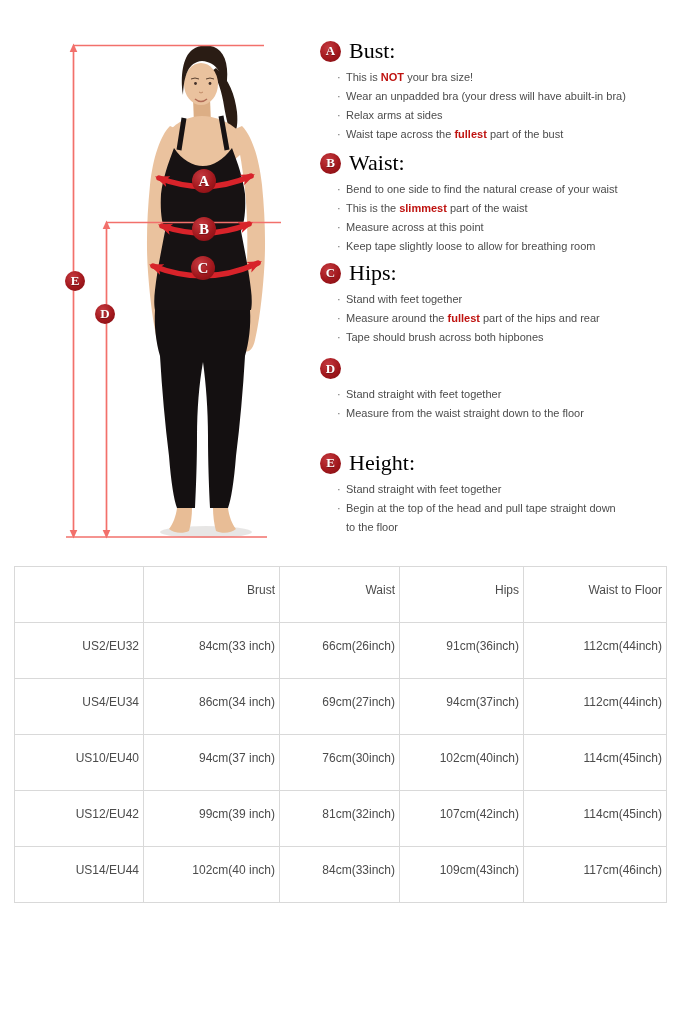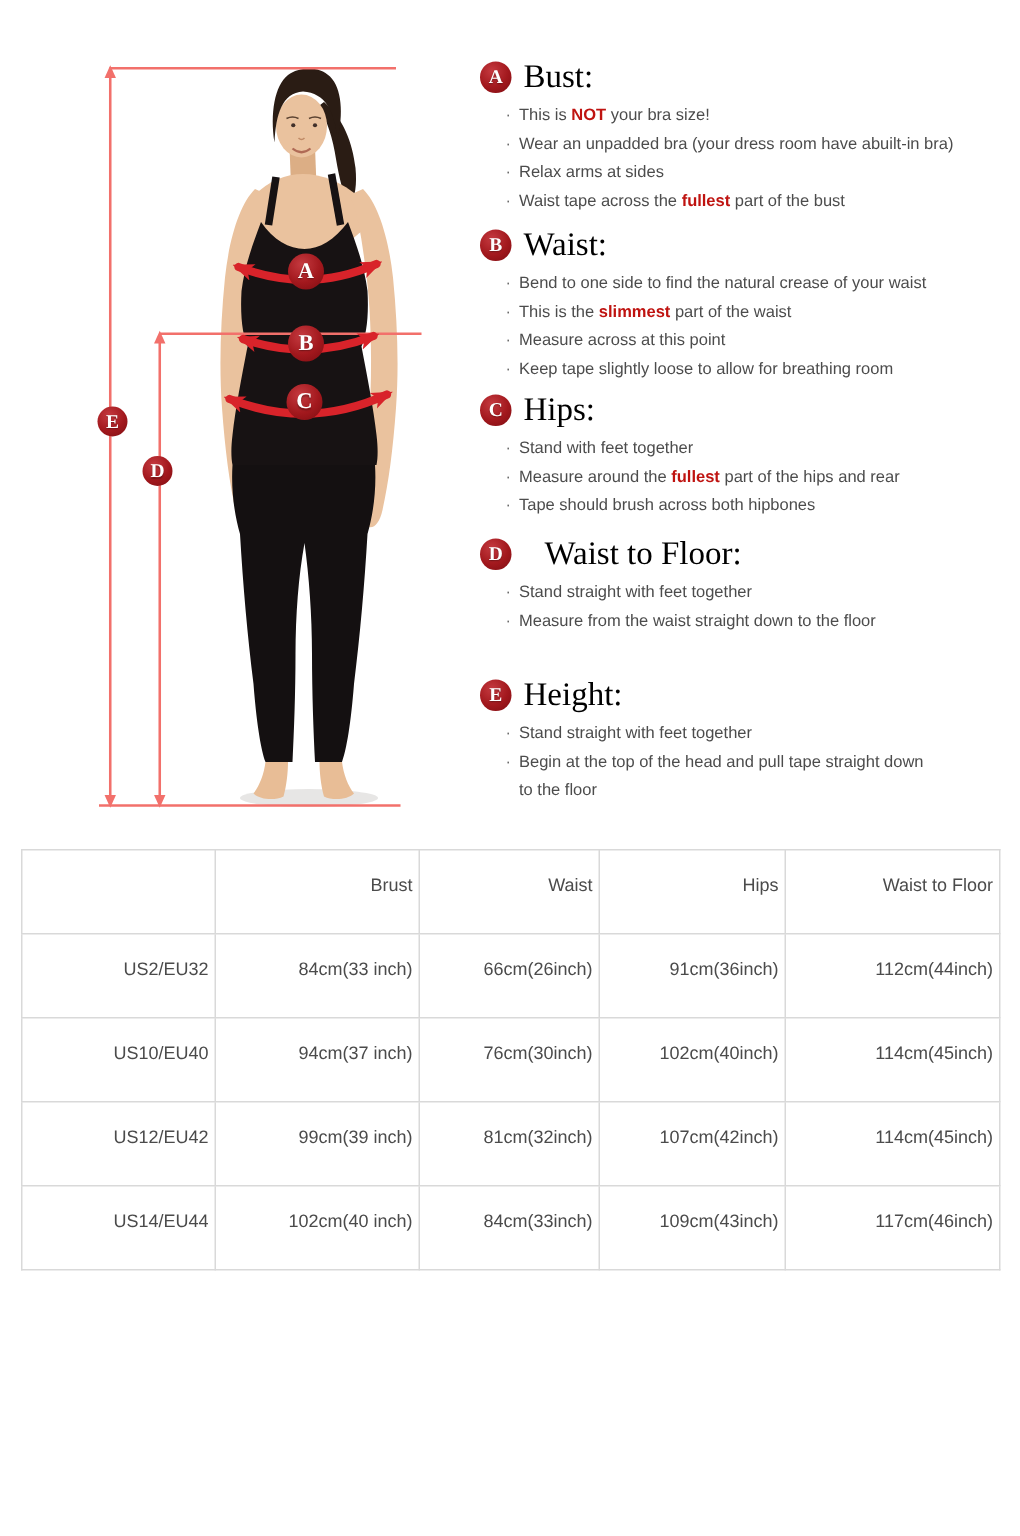--- a/index.html
+++ b/index.html
@@ -139,21 +139,21 @@
         <span class="sec-badge">A</span>
         <span class="sec-title">Bust:</span>
       </div>
       <div class="bullets">
         <div class="bullet">
             <span class="dot">·</span>
             <span class="btext"><span>This is </span><span class="hl">NOT</span><span> your bra size!</span></span>
           </div>
         <div class="bullet">
             <span class="dot">·</span>
-            <span class="btext"><span>Wear an unpadded bra (your dress room have abuilt-in bra)</span></span>
+            <span class="btext"><span>Wear an unpadded bra (your dress will have abuilt-in bra)</span></span>
           </div>
         <div class="bullet">
             <span class="dot">·</span>
             <span class="btext"><span>Relax arms at sides</span></span>
           </div>
         <div class="bullet">
             <span class="dot">·</span>
             <span class="btext"><span>Waist tape across the </span><span class="hl">fullest</span><span> part of the bust</span></span>
           </div>
       </div>
@@ -201,21 +201,20 @@
         <div class="bullet">
             <span class="dot">·</span>
             <span class="btext"><span>Tape should brush across both hipbones</span></span>
           </div>
       </div>
     </div>
 
     <div class="section" id="sec-d">
       <div class="sec-head">
         <span class="sec-badge">D</span>
-        <span class="sec-title">Waist to Floor:</span>
       </div>
       <div class="bullets">
         <div class="bullet">
             <span class="dot">·</span>
             <span class="btext"><span>Stand straight with feet together</span></span>
           </div>
         <div class="bullet">
             <span class="dot">·</span>
             <span class="btext"><span>Measure from the waist straight down to the floor</span></span>
           </div>
@@ -262,20 +261,27 @@
     </thead>
     <tbody>
       <tr>
         <td>US2/EU32</td>
         <td>84cm(33 inch)</td>
         <td>66cm(26inch)</td>
         <td>91cm(36inch)</td>
         <td>112cm(44inch)</td>
       </tr>
       <tr>
+        <td>US4/EU34</td>
+        <td>86cm(34 inch)</td>
+        <td>69cm(27inch)</td>
+        <td>94cm(37inch)</td>
+        <td>112cm(44inch)</td>
+      </tr>
+      <tr>
         <td>US10/EU40</td>
         <td>94cm(37 inch)</td>
         <td>76cm(30inch)</td>
         <td>102cm(40inch)</td>
         <td>114cm(45inch)</td>
       </tr>
       <tr>
         <td>US12/EU42</td>
         <td>99cm(39 inch)</td>
         <td>81cm(32inch)</td>

